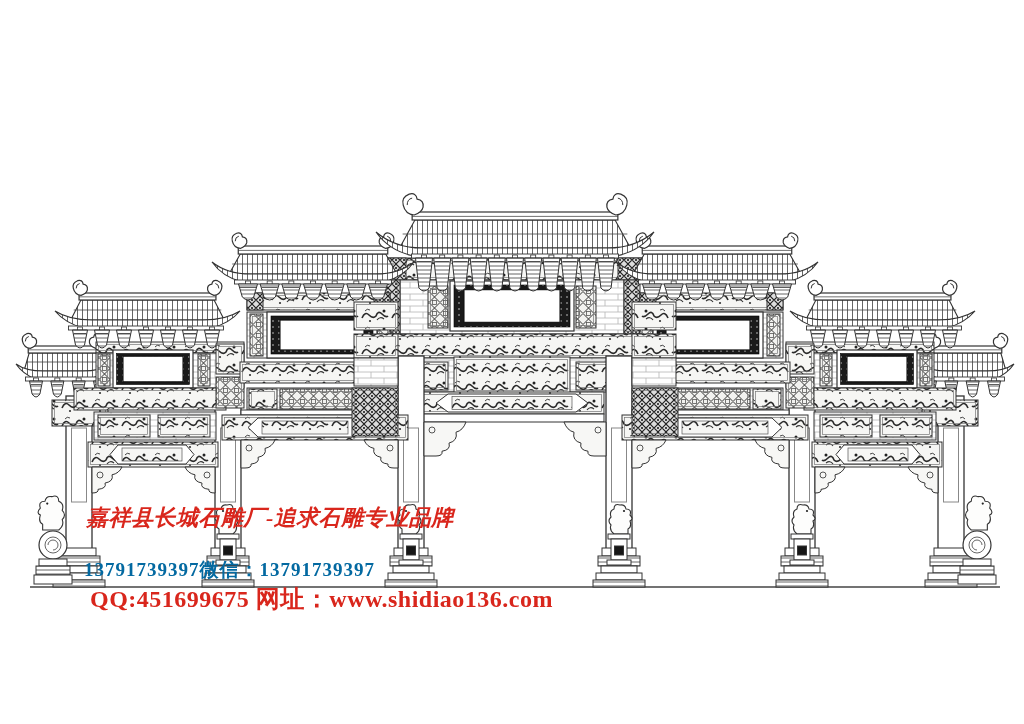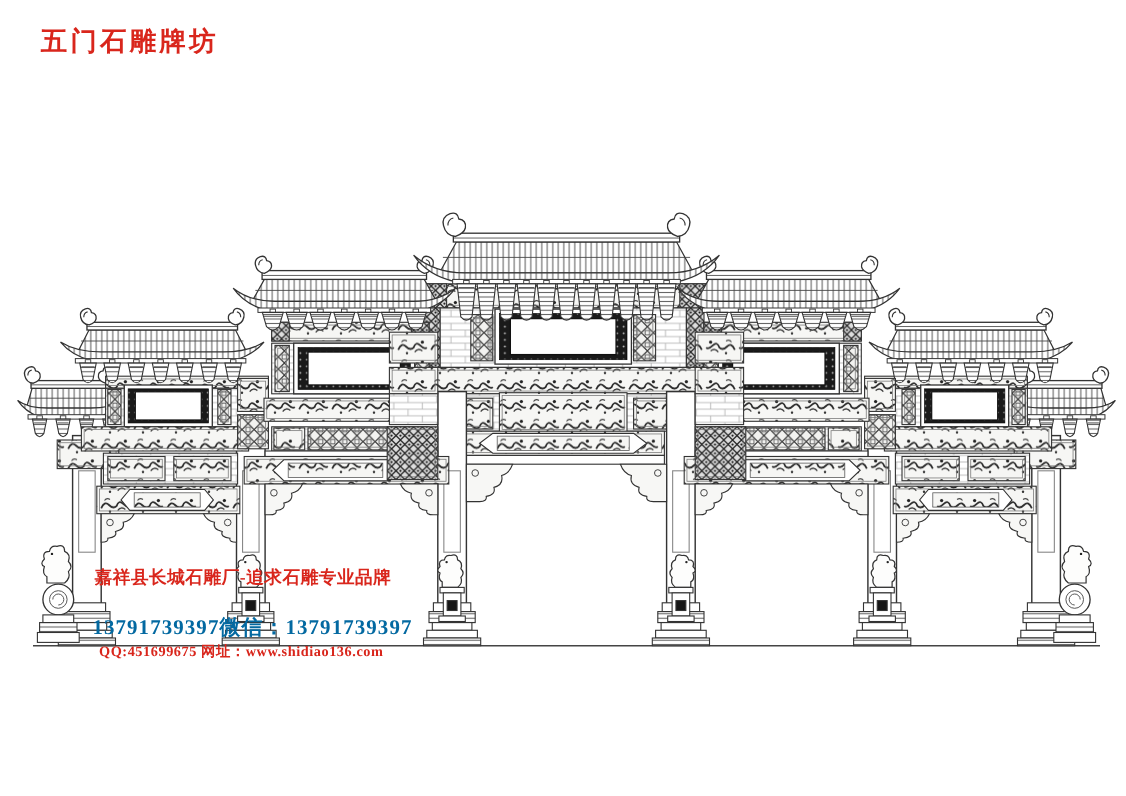--- a/index.html
+++ b/index.html
@@ -2,23 +2,23 @@
 <html><head>
 <meta charset="utf-8">
 <style>
   html,body{margin:0;padding:0;background:#fff;}
   .frame{position:relative;width:1024px;height:724px;background:#ffffff;overflow:hidden;
          font-family:"Liberation Serif","DejaVu Serif",serif;}
   svg.art{position:absolute;left:0;top:0;}
   .page-title{position:absolute;left:37px;top:21px;font-size:24px;font-weight:bold;
               letter-spacing:3px;white-space:nowrap;}
   .contact{position:absolute;font-weight:bold;white-space:nowrap;letter-spacing:0.5px;}
-  .c1{left:86px;top:515px;font-size:16px;}
+  .c1{left:86px;top:503px;font-size:22px;font-style:italic;}
   .c2{left:84px;top:557px;font-size:19px;letter-spacing:1px;}
-  .c3{left:90px;top:583px;font-size:13px;letter-spacing:0.5px;}
+  .c3{left:90px;top:583px;font-size:24px;letter-spacing:0.5px;}
 </style>
 </head>
 <body>
 
 <div class="frame">
 
   <svg id="art" class="art" width="1024" height="724" viewBox="0 0 1024 724">
     <defs>
       <pattern id="tile" width="5" height="10" patternUnits="userSpaceOnUse">
         <rect width="5" height="10" fill="#ffffff"></rect>
@@ -353,20 +353,19 @@
         <path d="M562.6,261.5 L576.6,261.5" fill="none" stroke="#333333" stroke-width="0.8"></path>
         <rect x="585.3" y="255" width="5" height="3" fill="#fff" stroke="#333333" stroke-width="0.8"></rect>
         <path d="M579.3,258 L596.3,258 L592.9,288 Q587.8,294 582.6999999999999,288 Z" fill="url(#hatch)" stroke="#333333" stroke-width="1"></path>
         <path d="M580.8,261.5 L594.8,261.5" fill="none" stroke="#333333" stroke-width="0.8"></path>
         <rect x="603.5" y="255" width="5" height="3" fill="#fff" stroke="#333333" stroke-width="0.8"></rect>
         <path d="M597.5,258 L614.5,258 L611.1,288 Q606,294 600.9,288 Z" fill="url(#hatch)" stroke="#333333" stroke-width="1"></path>
         <path d="M599,261.5 L613,261.5" fill="none" stroke="#333333" stroke-width="0.8"></path>
       </g>
     </svg>
 
-  <div class="page-title red" style="color: rgb(217, 38, 28);">五门石雕牌坊</div>
 
   <div>
     <div class="contact c1 red" style="color: rgb(217, 38, 28);">嘉祥县长城石雕厂-追求石雕专业品牌</div>
     <div class="contact c2 red" style="color: #0369a1;">13791739397微信：13791739397</div>
     <div class="contact c3 red" style="color: rgb(217, 38, 28);">QQ:451699675 网址：www.shidiao136.com</div>
   </div>
 </div>
 
 </body></html>

